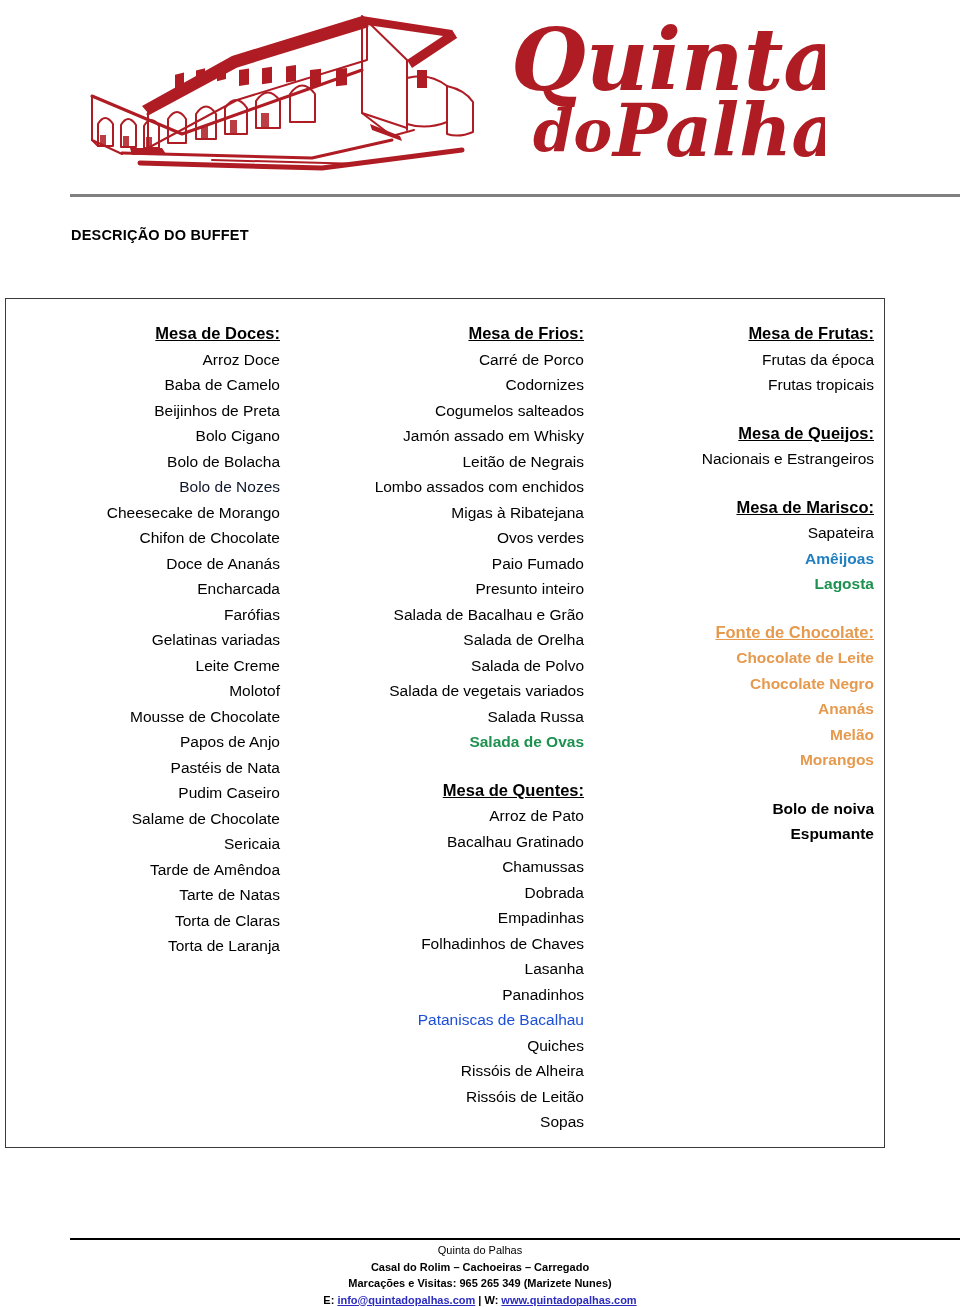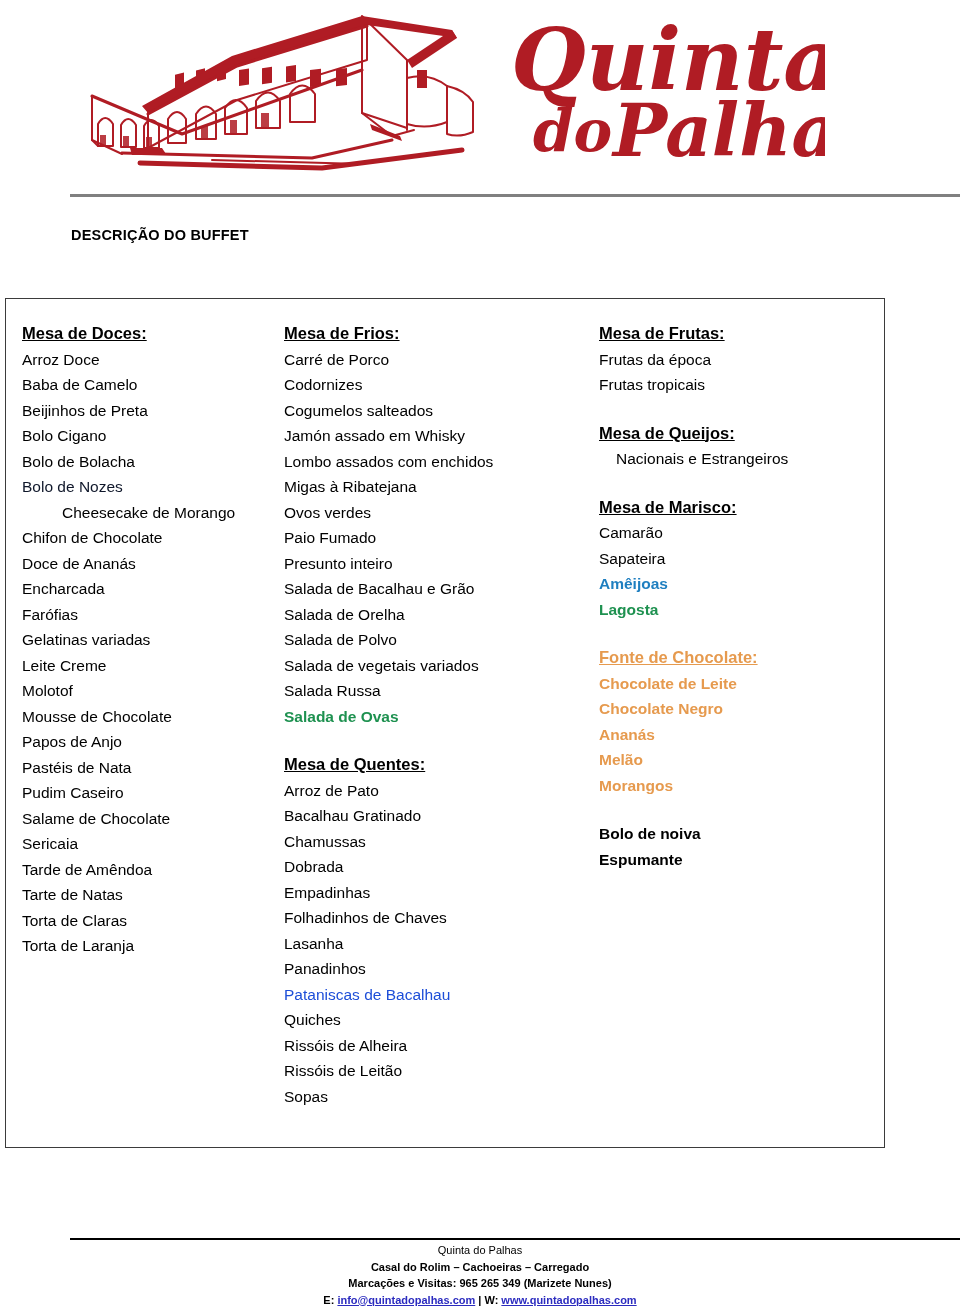--- a/index.html
+++ b/index.html
@@ -69,21 +69,21 @@
     box-sizing: border-box;
   }
   .column {
     position: absolute;
     top: 22px;
   }
   #col-doces  { left: 16px;  width: 258px; }
   #col-frios  { left: 278px; width: 300px; }
   #col-frutas { left: 593px; width: 275px; }
 
-  .group { margin-bottom: 0; }
+  .group { margin-bottom: 0; text-align: right; }
   .group + .group { margin-top: 23px; }
 
   .group-title {
     font-size: 16.5px;
     font-weight: bold;
     text-decoration: underline;
     line-height: 25.5px;
     white-space: nowrap;
   }
   .item {
@@ -233,20 +233,21 @@
         <div class="item" style="color: rgb(0, 0, 0);">Torta de Laranja</div>
       </div>
     </div>
   <div class="column" id="col-frios">
       <div class="group">
         <div class="group-title" style="color: rgb(0, 0, 0);">Mesa de Frios:</div>
         <div class="item" style="color: rgb(0, 0, 0);">Carré de Porco</div>
         <div class="item" style="color: rgb(0, 0, 0);">Codornizes</div>
         <div class="item" style="color: rgb(0, 0, 0);">Cogumelos salteados</div>
         <div class="item" style="color: rgb(0, 0, 0);">Jamón assado em Whisky</div>
+        <div class="item" style="color: rgb(0, 0, 0);">Leitão de Negrais</div>
         <div class="item" style="color: rgb(0, 0, 0);">Lombo assados com enchidos</div>
         <div class="item" style="color: rgb(0, 0, 0);">Migas à Ribatejana</div>
         <div class="item" style="color: rgb(0, 0, 0);">Ovos verdes</div>
         <div class="item" style="color: rgb(0, 0, 0);">Paio Fumado</div>
         <div class="item" style="color: rgb(0, 0, 0);">Presunto inteiro</div>
         <div class="item" style="color: rgb(0, 0, 0);">Salada de Bacalhau e Grão</div>
         <div class="item" style="color: rgb(0, 0, 0);">Salada de Orelha</div>
         <div class="item" style="color: rgb(0, 0, 0);">Salada de Polvo</div>
         <div class="item" style="color: rgb(0, 0, 0);">Salada de vegetais variados</div>
         <div class="item" style="color: rgb(0, 0, 0);">Salada Russa</div>
@@ -274,21 +275,20 @@
         <div class="group-title" style="color: rgb(0, 0, 0);">Mesa de Frutas:</div>
         <div class="item" style="color: rgb(0, 0, 0);">Frutas da época</div>
         <div class="item" style="color: rgb(0, 0, 0);">Frutas tropicais</div>
       </div>
       <div class="group">
         <div class="group-title" style="color: rgb(0, 0, 0);">Mesa de Queijos:</div>
         <div class="item" style="color: rgb(0, 0, 0); margin-left: 17px;">Nacionais e Estrangeiros</div>
       </div>
       <div class="group">
         <div class="group-title" style="color: rgb(0, 0, 0);">Mesa de Marisco:</div>
-        <div class="item" style="color: rgb(0, 0, 0);">Camarão</div>
         <div class="item" style="color: rgb(0, 0, 0);">Sapateira</div>
         <div class="item bold" style="color: rgb(31, 127, 192);">Amêijoas</div>
         <div class="item bold" style="color: rgb(30, 145, 80);">Lagosta</div>
       </div>
       <div class="group">
         <div class="group-title" style="color: rgb(230, 154, 78);">Fonte de Chocolate:</div>
         <div class="item bold" style="color: rgb(230, 154, 78);">Chocolate de Leite</div>
         <div class="item bold" style="color: rgb(230, 154, 78);">Chocolate Negro</div>
         <div class="item bold" style="color: rgb(230, 154, 78);">Ananás</div>
         <div class="item bold" style="color: rgb(230, 154, 78);">Melão</div>

